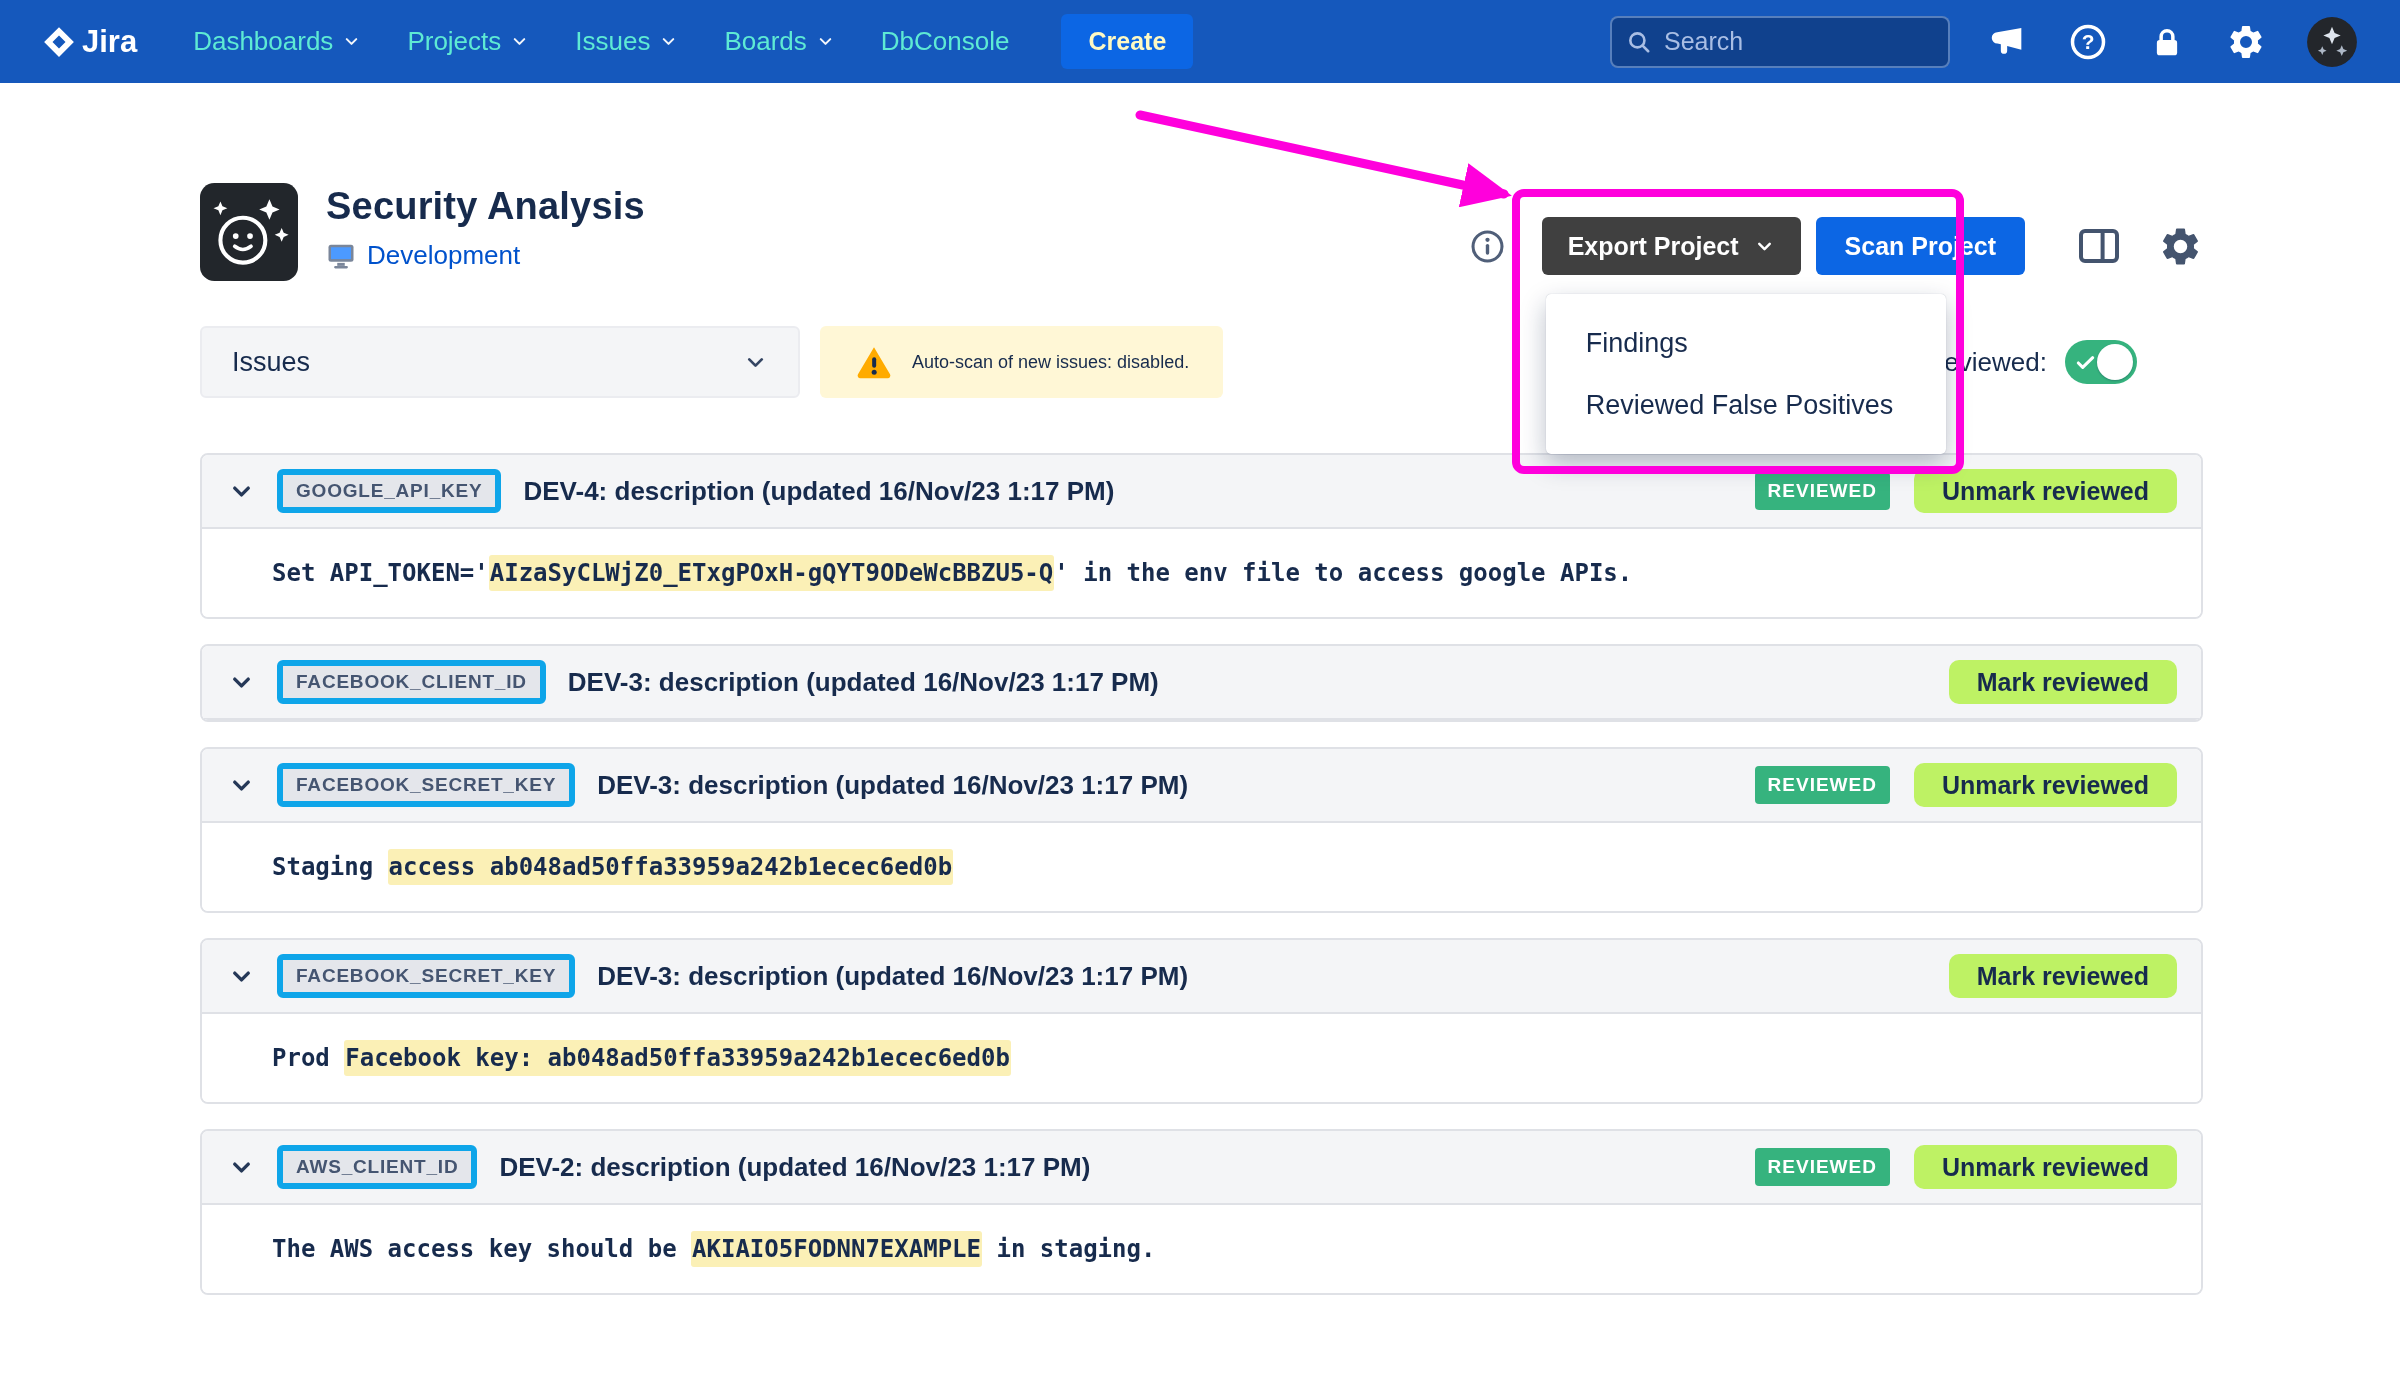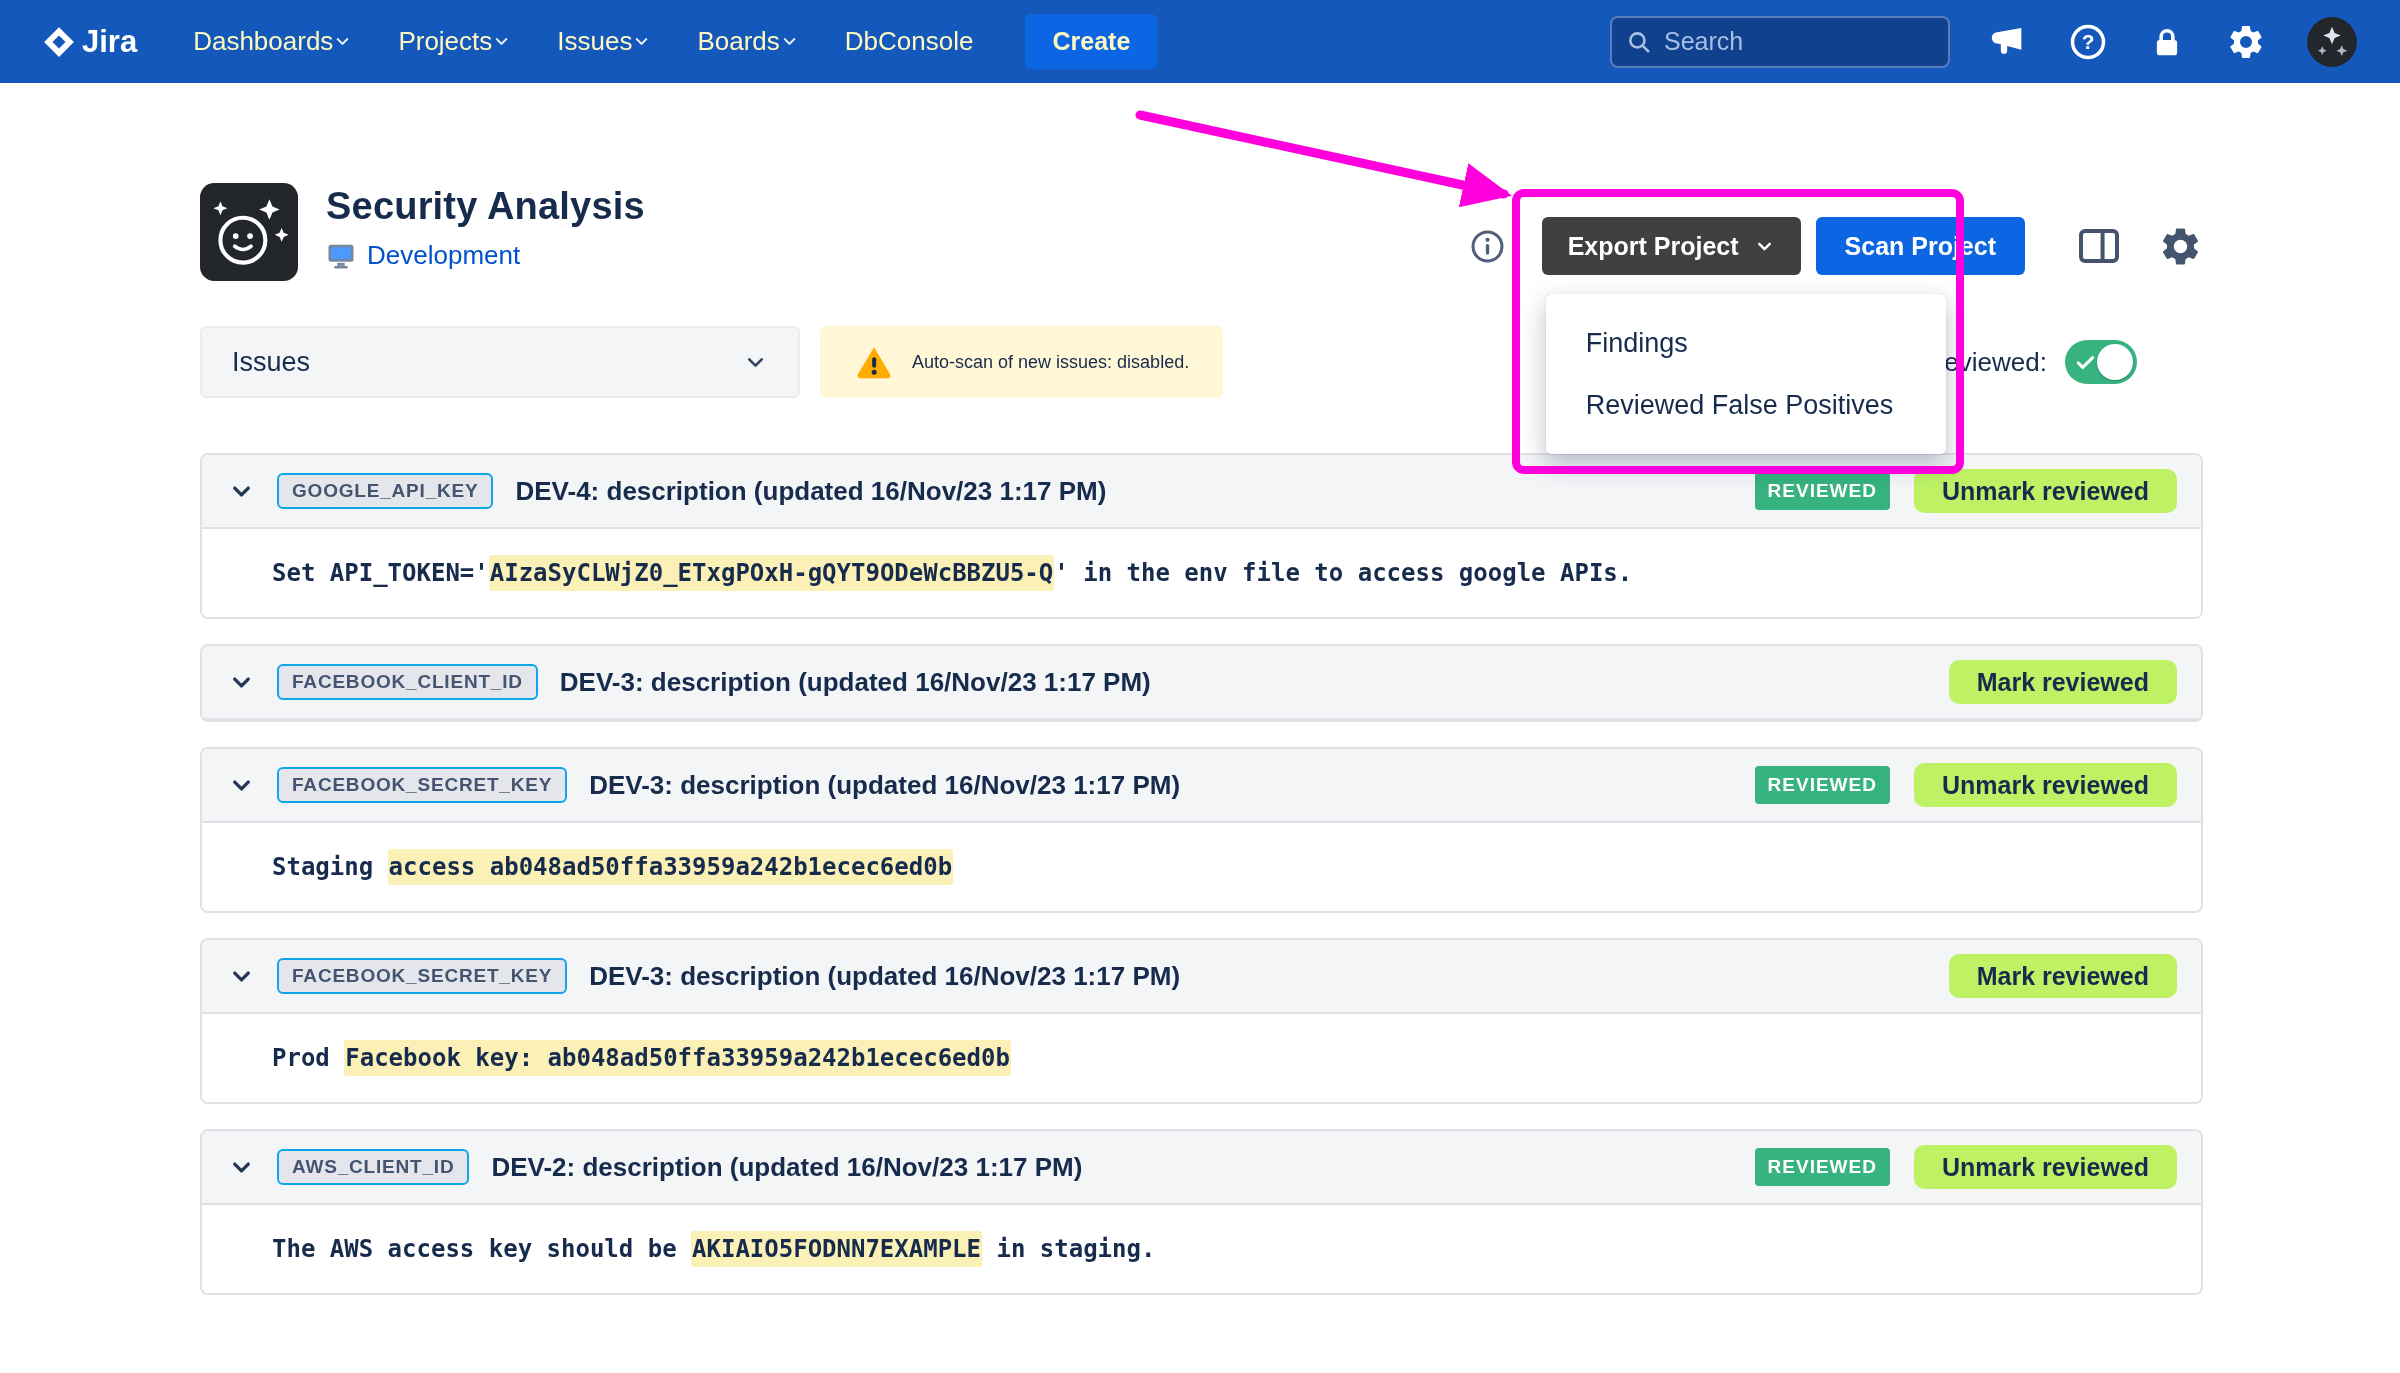--- a/index.html
+++ b/index.html
@@ -3,21 +3,21 @@
 <meta charset="utf-8">
 <style>
   * { box-sizing: border-box; margin: 0; padding: 0; }
   html,body { background:#fff; }
   body { font-family: "Liberation Sans", sans-serif; color:#172B4D; }
   .page { position:relative; width:2400px; height:1373px; overflow:hidden; background:#fff; }
 
   
   .navbar { height:83px; background:#1558BC; display:flex; align-items:center; padding:0 42px; }
   .brand { display:flex; align-items:center; gap:6px; color:#fff; font-size:31px; font-weight:bold; margin-right:56px; cursor:pointer; }
-  .nav-item { display:flex; align-items:center; color:#fef9c3; font-size:26px; font-weight:500; margin-right:46px; cursor:pointer; white-space:nowrap; }
+  .nav-item { display:flex; align-items:center; gap:9px; color:#5eead4; font-size:26px; font-weight:500; margin-right:46px; cursor:pointer; white-space:nowrap; }
   .nav-item svg { opacity:.95; }
   .create-btn { background:#0C66E4; color:#fef9c3; border:none; border-radius:6px; font-family:inherit;
                 font-size:25px; font-weight:bold; padding:13px 27px; margin-left:6px; cursor:pointer; }
   .search-box { margin-left:auto; width:340px; height:52px; background:rgba(9,30,66,.38); border:2px solid rgba(160,190,235,.5);
                 border-radius:8px; display:flex; align-items:center; padding:0 14px; gap:12px; }
   .search-box input { flex:1; min-width:0; background:transparent; border:none; outline:none; color:#fff;
                 font-family:inherit; font-size:25px; }
   .search-box input::placeholder { color:#A9BEE4; }
   .nav-icons { display:flex; align-items:center; gap:40px; margin-left:38px; color:#fff; }
   .nav-icons > * { cursor:pointer; display:flex; }
@@ -63,21 +63,21 @@
   .toggle .knob { position:absolute; top:4px; right:4px; width:36px; height:36px; border-radius:50%; background:#fff;
                   box-shadow:0 1px 2px rgba(9,30,66,.3); }
   .toggle .check { position:absolute; left:9px; top:11px; color:#fff; display:flex; }
 
   
   .findings-list { margin-top:55px; }
   .finding { border:2px solid #DFE1E6; border-radius:8px; margin-bottom:25px; background:#fff; overflow:hidden; }
   .finding-header { background:#F4F5F7; border-bottom:2px solid #DFE1E6; height:74px; display:flex; align-items:center;
                     gap:22px; padding:0 24px 0 26px; cursor:pointer; }
   .chev-card { color:#253858; display:flex; flex:0 0 auto; }
-  .pill { background:#E4E6EB; border:2px solid #0ea5e9; border-radius:6px; color:#455571; font-size:19px; font-weight:bold;
+  .pill { background:#E4E6EB; border:6px solid #0ea5e9; border-radius:6px; color:#455571; font-size:19px; font-weight:bold;
           letter-spacing:.8px; padding:5px 13px; white-space:nowrap; }
   .ftitle { font-size:26px; font-weight:600; color:#172B4D; white-space:nowrap; }
   .header-right { margin-left:auto; display:flex; align-items:center; gap:24px; }
   .reviewed-badge { background:#36B37E; color:#fff; font-size:19px; font-weight:bold; letter-spacing:1px;
                     border-radius:4px; padding:8px 13px; }
   .action-btn { background:#bef264; color:#172B4D; border:none; border-radius:10px; font-family:inherit; font-size:25px;
                 font-weight:bold; height:44px; padding:0 28px; cursor:pointer; white-space:nowrap; }
   .finding-body { height:88px; display:flex; align-items:center; padding-left:70px; background:#fff; }
   .code { font-family:"DejaVu Sans Mono", monospace; font-size:24px; font-weight:bold; color:#172B4D; white-space:nowrap; }
   .code .hl { background:#FBF0B6; border-radius:3px; padding:4px 1px; }

